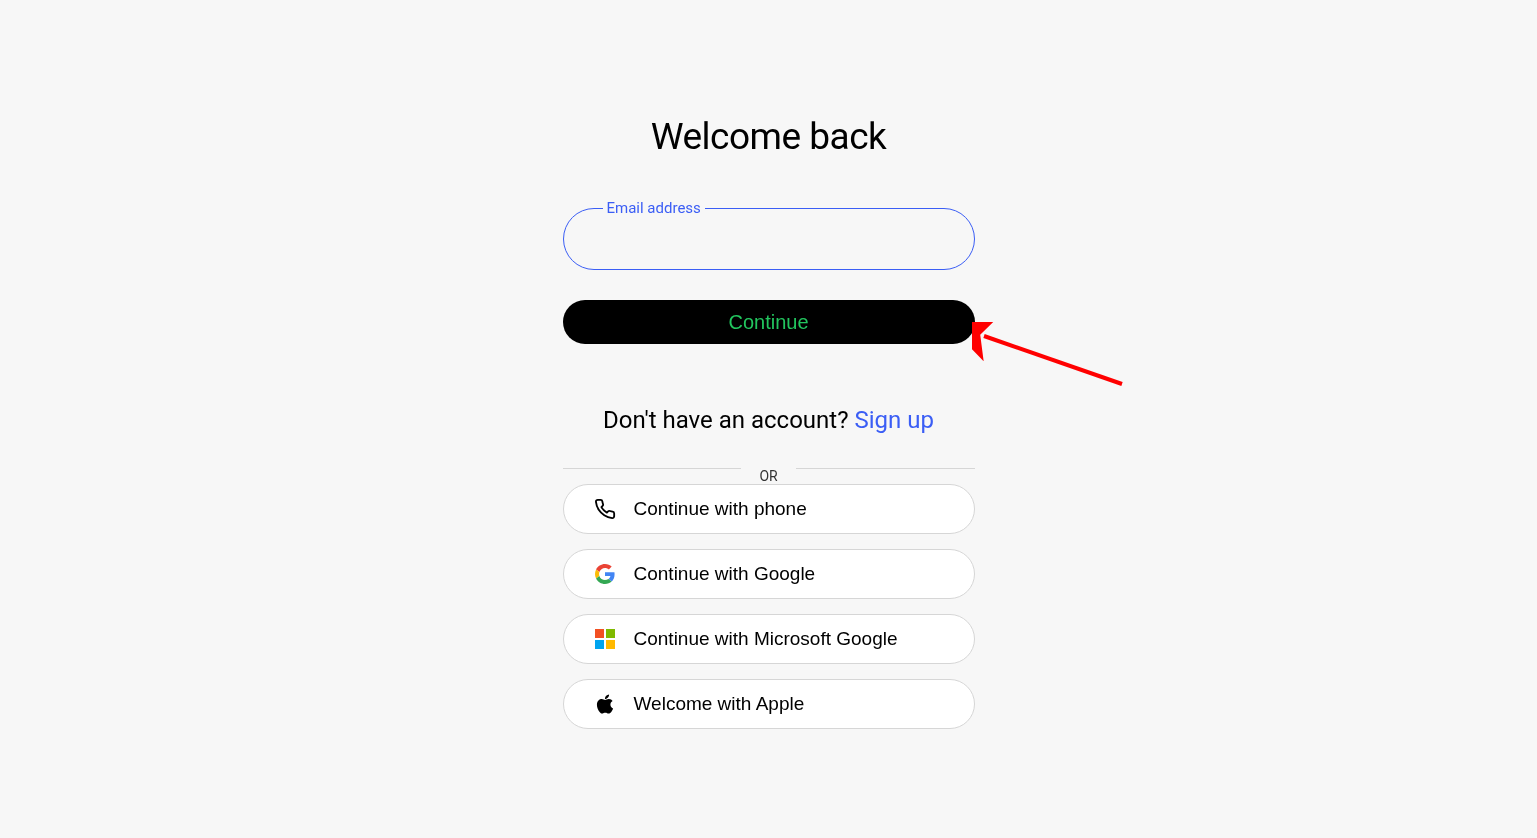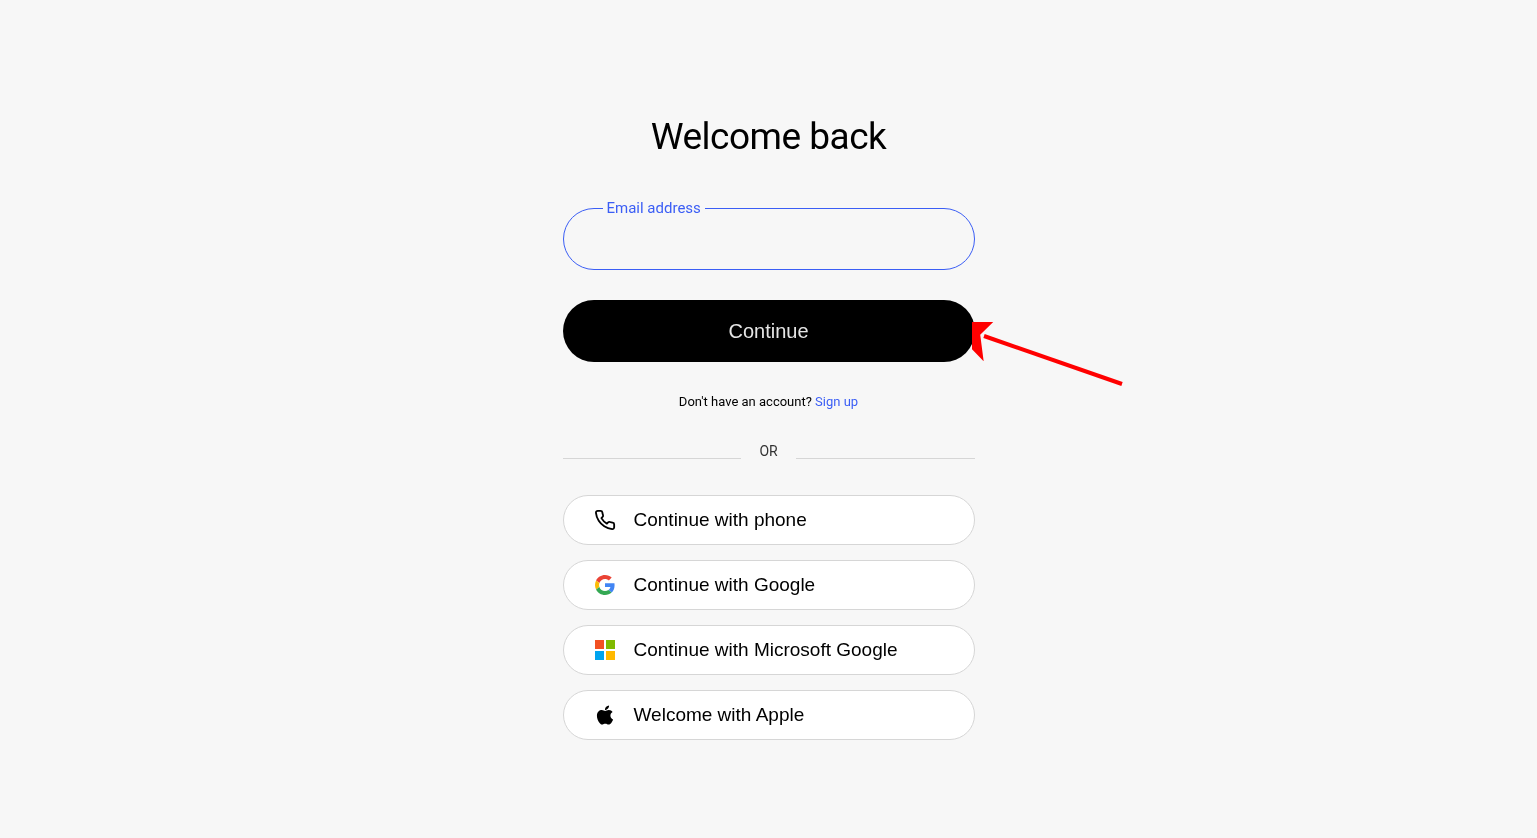--- a/index.html
+++ b/index.html
@@ -50,43 +50,43 @@
       border: 1px solid #3b5ef5;
       border-radius: 31px;
       background: transparent;
       padding: 0 26px;
       font-size: 18px;
       outline: none;
       color: #000;
     }
     .continue-btn {
       width: 100%;
-      height: 62px;
+      height: 44px;
       background: #000;
-      color: #e5e5e5;
+      color: #22c55e;
       border: none;
       border-radius: 31px;
       font-size: 20px;
       cursor: pointer;
       margin-bottom: 32px;
     }
     .signup-row {
-      font-size: 13px;
+      font-size: 24px;
       color: #000;
       margin-bottom: 34px;
+      margin-top: 30px;
     }
     .signup-link {
       color: #3b5ef5;
       cursor: pointer;
     }
     .divider {
       width: 100%;
       display: flex;
-      align-items: flex-end;
-      margin-bottom: 36px;
+      align-items: flex-start;
     }
     .divider-line {
       flex: 1;
       height: 1px;
       background: #d6d6d6;
     }
     .divider-text {
       padding: 0 18px;
       font-size: 14px;
       color: #333;

